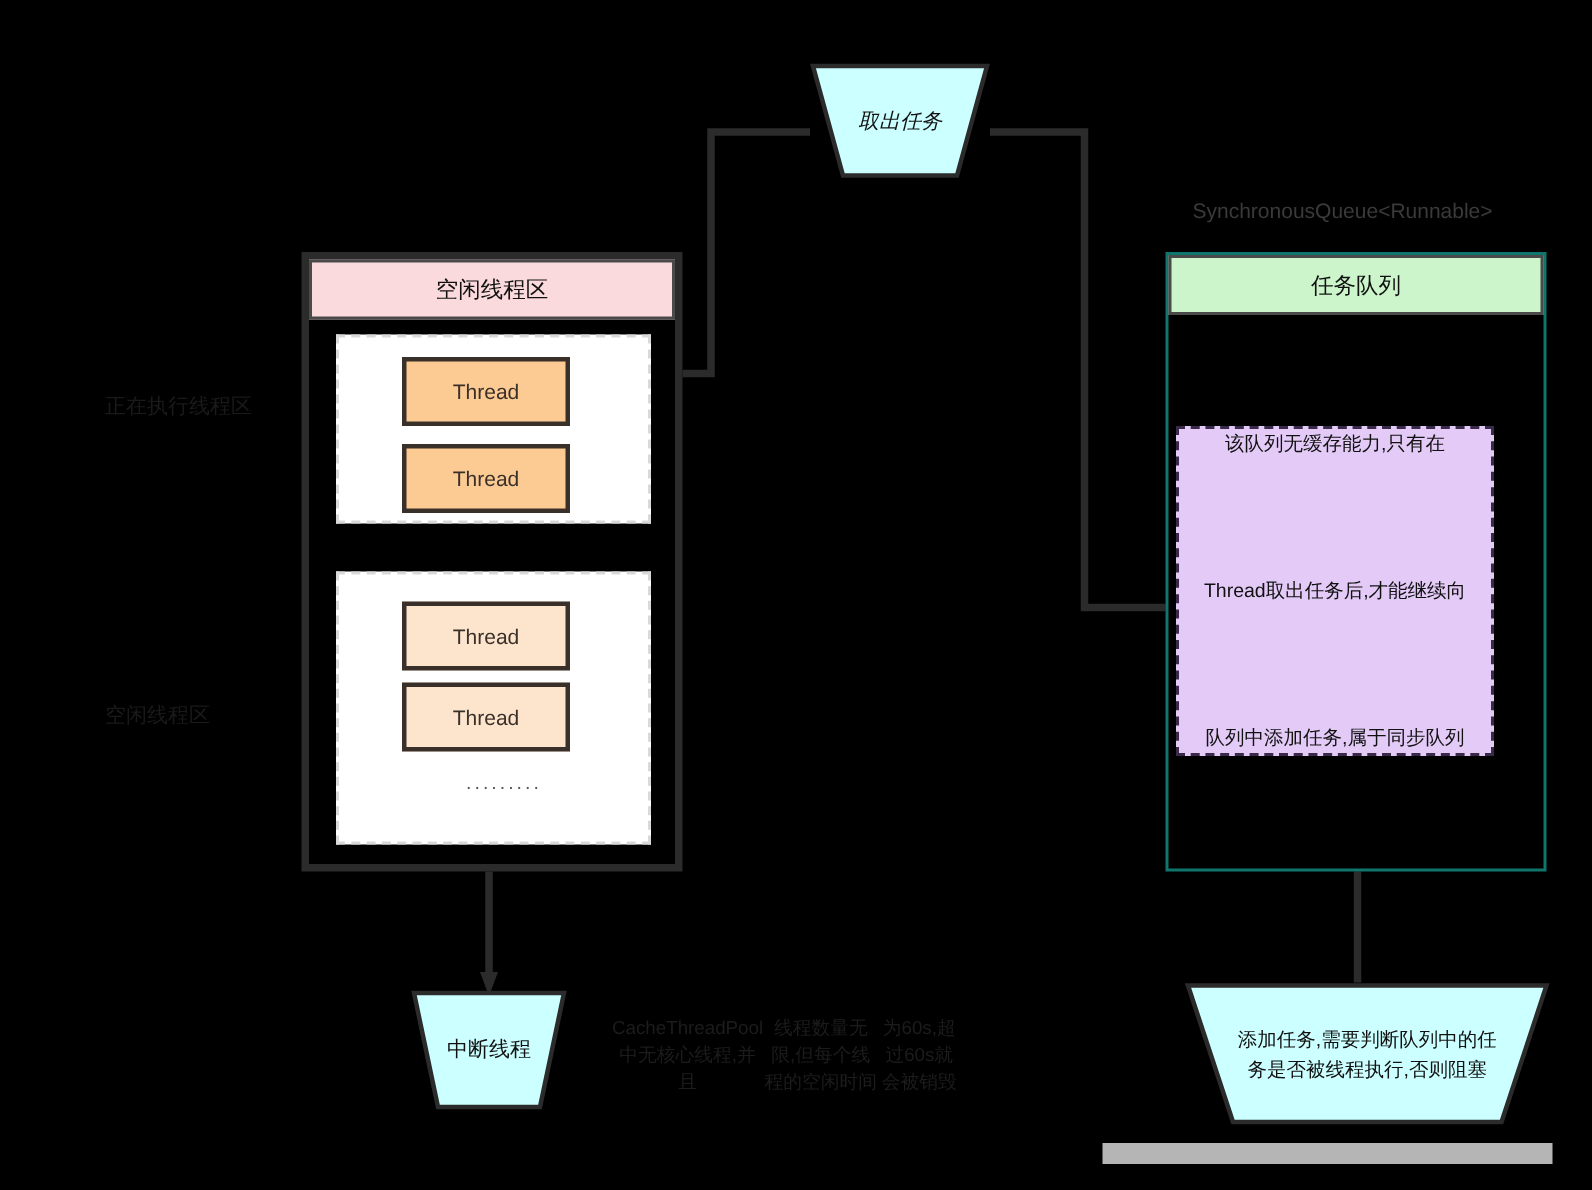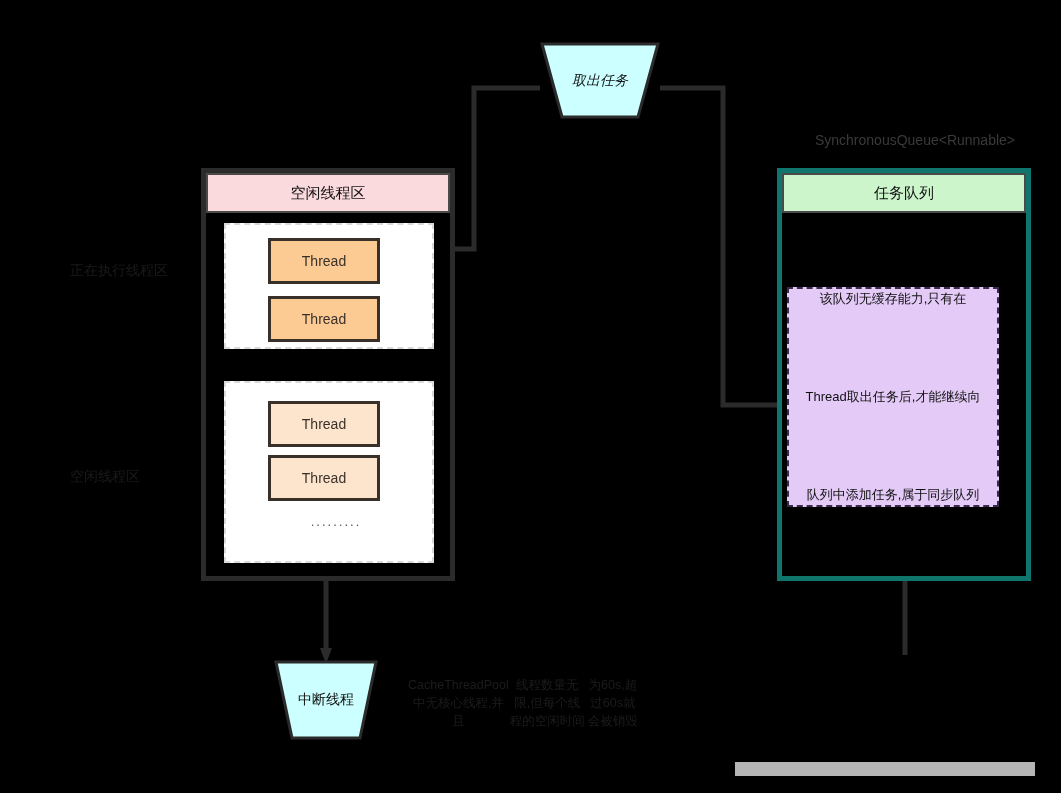--- a/index.html
+++ b/index.html
@@ -8,21 +8,21 @@
   .stage{position:absolute;left:0;top:0;width:1061px;height:793px;}
   .abs{position:absolute;box-sizing:border-box;}
 
   
   .ctr{display:flex;align-items:center;justify-content:center;text-align:center;}
 
   
   #worker-container{left:201px;top:168px;width:254px;height:413px;
       border:5px solid #2b2b2b;background:#000;}
   #queue-container{left:777px;top:168px;width:254px;height:413px;
-      border:5px solid #0f766e;background:#000;padding-left:28px;}
+      border:2px solid #0f766e;background:#000;padding-left:28px;}
 
   .header-bar{left:0;top:0;width:100%;height:40px;border:2px solid #4a4a4a;
       font-size:15px;color:#111;}
   #worker-header{background:#fadadd;}
   #queue-header{background:#ccf5cc;}
 
   .dashed-group{border:2px dashed #d9d9d9;background:#ffffff;}
   #core-group{left:18px;top:50px;width:210px;height:126px;}
   #idle-group{left:18px;top:208px;width:210px;height:182px;}
 
@@ -41,21 +41,21 @@
   
   #queue-note{left:5px;top:114px;width:212px;height:220px;
       border:2px dashed #3a2a4a;background:#e3caf7;
       font-size:13px;line-height:1.55;color:#111;padding:0 8px;
       flex-direction:column;justify-content:space-between;}
 
   
   .dim-label{color:#1a1a1a;font-size:14px;}
   #label-core{left:70px;top:262px;width:120px;}
   #label-idle{left:70px;top:468px;width:120px;}
-  #label-syncqueue{left:795px;top:132px;width:220px;color:#3a3a3a;font-size:14px;text-align:right;}
+  #label-syncqueue{left:795px;top:132px;width:220px;color:#3a3a3a;font-size:14px;}
   #note-cache{left:408px;top:676px;width:232px;color:#1c1c1c;font-size:12.5px;
       line-height:1.45;flex-direction:row;}
   #watermark{left:735px;top:762px;width:300px;height:14px;background:#b5b5b5;}
 
   
   .trap{display:block;}
   .trap svg{display:block;overflow:visible;}
   .trap-text{position:absolute;left:0;top:0;width:100%;height:100%;
       display:flex;align-items:center;justify-content:center;text-align:center;
       color:#111;pointer-events:none;}
@@ -131,20 +131,31 @@
     <div class="trap-text">取出任务</div>
   </div>
 
   <div class="abs trap" id="trap-interrupt">
     <svg width="104" height="80" viewBox="0 0 104 80">
       <polygon points="2,2 102,2 86,78 18,78" fill="#ccffff" stroke="#2b2b2b" stroke-width="3"></polygon>
     </svg>
     <div class="trap-text">中断线程</div>
   </div>
 
+  <div class="abs trap" id="trap-add">
+    <svg width="243" height="95" viewBox="0 0 243 95">
+      <polygon points="2,2 241,2 211,93 32,93" fill="#ccffff" stroke="#2b2b2b" stroke-width="3"></polygon>
+    </svg>
+    <div class="trap-text">
+      <div>
+        <div>添加任务,需要判断队列中的任</div>
+        <div>务是否被线程执行,否则阻塞</div>
+      </div>
+    </div>
+  </div>
 
   <div class="abs ctr" id="note-cache">
     <div>CacheThreadPool中无核心线程,并且</div>
     <div>线程数量无限,但每个线程的空闲时间</div>
     <div>为60s,超过60s就会被销毁</div>
   </div>
 
   <div class="abs" id="watermark"></div>
 
 </div>

